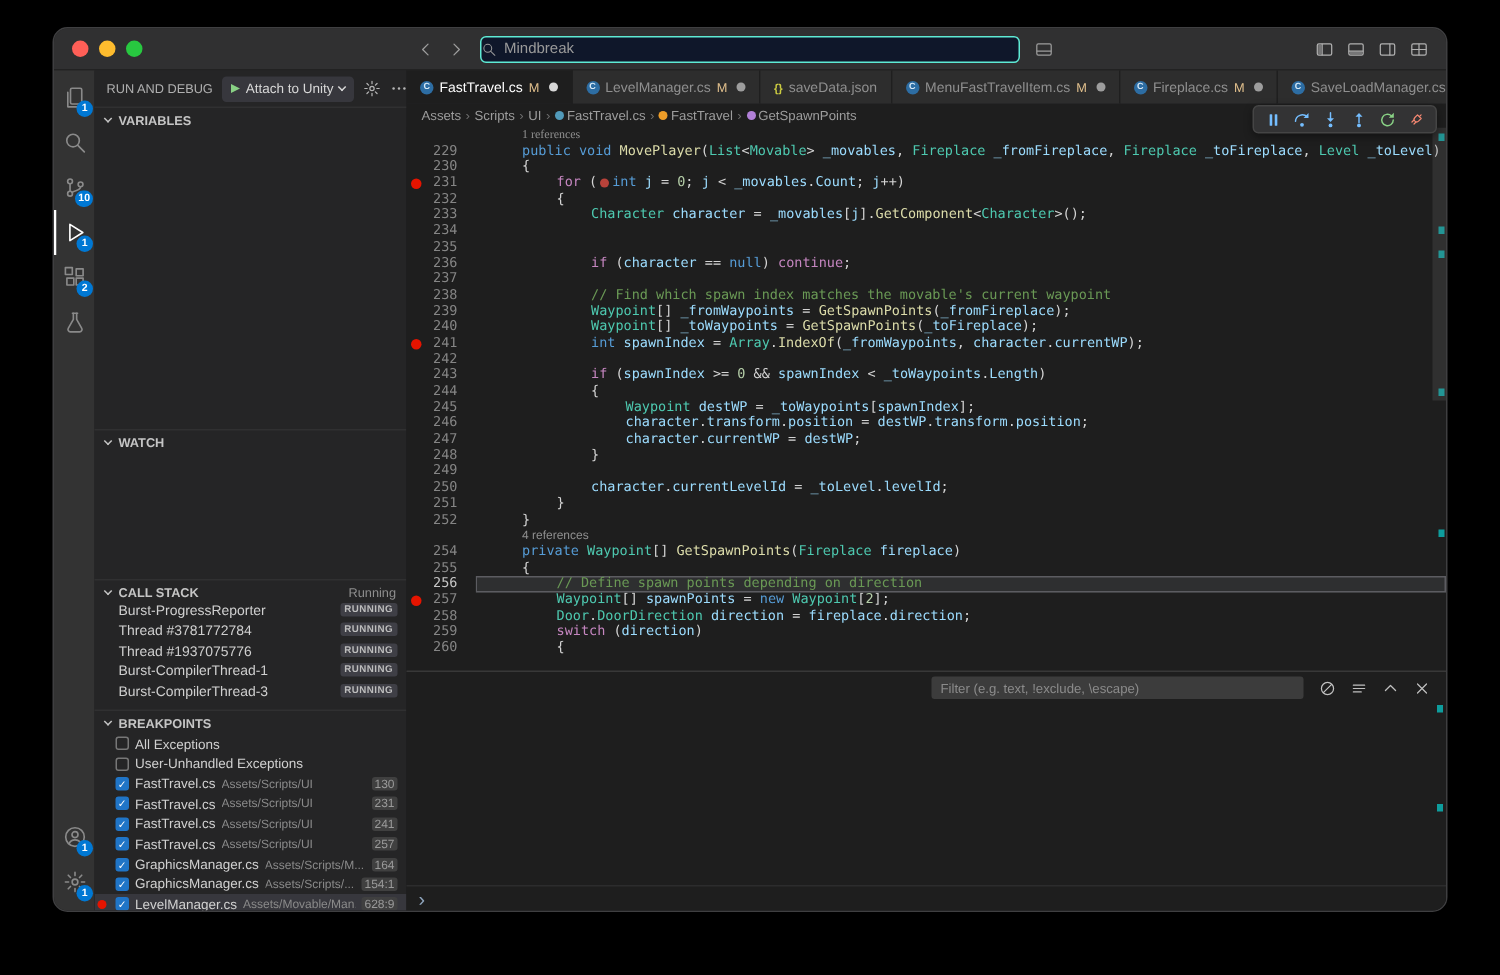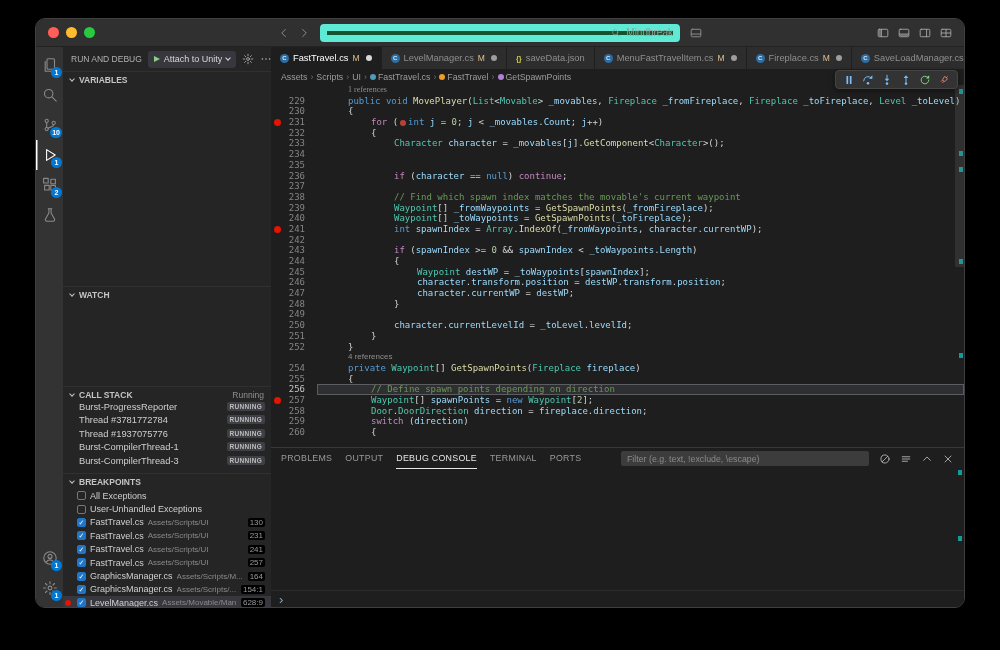--- a/index.html
+++ b/index.html
@@ -5,21 +5,21 @@
 *{margin:0;padding:0;box-sizing:border-box}
 html,body{width:1000px;height:650px;background:#000;overflow:hidden;font-family:"Liberation Sans",sans-serif}
 .window{position:absolute;left:35px;top:18px;width:930px;height:590px;background:#1e1e1e;border:1px solid #3f3f41;border-radius:10px;overflow:hidden;display:flex;flex-direction:column}
 
 .titlebar{height:28px;background:#303031;border-bottom:1px solid #222;display:flex;align-items:center;padding:0 12px;flex:none}
 .tl{display:flex;gap:7px;margin-right:8px}
 .tl span{width:11px;height:11px;border-radius:50%;display:block}
 .tl-close{background:#ff5f57}.tl-min{background:#febc2e}.tl-max{background:#28c840}
 .tspace{flex:1}
 .navbtn{color:#9d9d9d;display:flex;align-items:center;margin:0 4px}
-.searchbox{width:360px;height:18px;background:#14532d;border:7px solid #5eead4;border-radius:4px;display:flex;align-items:center;justify-content:flex-end;gap:5px;color:#9a9a9a;font-size:10px;margin:0 6px}
+.searchbox{width:360px;height:18px;background:#0f172a;border:1px solid #5eead4;border-radius:4px;display:flex;align-items:center;justify-content:flex-start;gap:5px;color:#9a9a9a;font-size:10px;margin:0 6px}
 .t-right{display:flex;gap:9px;color:#b0b0b0;align-items:center}
 .ic{display:inline-flex;align-items:center;justify-content:center}
 .ic svg{width:12px;height:12px;display:block}
 #search-ic svg{width:10px;height:10px}
 
 .main{flex:1;display:flex;min-height:0}
 .activitybar{width:27px;background:#333333;flex:none;display:flex;flex-direction:column;align-items:center;padding-top:3px}
 .ab-item{width:27px;height:30px;position:relative;display:flex;align-items:center;justify-content:center;color:#8a8a8a}
 .ab-item.active{color:#fff;box-shadow:inset 1.5px 0 0 #fff}
 .ab-item .ic svg{width:16px;height:16px}
@@ -41,21 +41,21 @@
 .cs-row{height:13.4px;display:flex;align-items:flex-start;gap:4px;padding:0 6px 0 16px}
 .cs-name{flex:1;white-space:nowrap;overflow:hidden;font-size:9.3px;color:#cfcfcf}
 .run-badge{background:#3f3f46;color:#bdbdbd;font-size:6.5px;font-weight:bold;padding:1px 3px;border-radius:2px;letter-spacing:.3px;flex:none}
 .bp-row{height:13.4px;display:flex;align-items:center;gap:4px;padding:0 6px;position:relative}
 .bp-row.selected{background:#37373d}
 .bp-hit{width:6px;height:6px;border-radius:50%;background:#e51400;position:absolute;left:2px}
 .cb{width:9px;height:9px;border:1px solid #777;border-radius:2px;flex:none;margin-left:8px;font-family:"DejaVu Sans",sans-serif}
 .cb.checked{background:#2075c7;border-color:#2075c7;color:#fff;font-size:7px;line-height:8px;text-align:center}
 .bp-name{color:#d0d0d0;font-size:9px;white-space:nowrap}
 .bp-path{color:#8a8a8a;font-size:8px;flex:1;white-space:nowrap;overflow:hidden}
-.bp-line{color:#9a9a9a;font-size:8px;background:#000000;padding:0 2px;border-radius:2px;flex:none}
+.bp-line{color:#9a9a9a;font-size:8px;background:#404040;padding:0 2px;border-radius:2px;flex:none}
 
 .editor-col{flex:1;display:flex;flex-direction:column;min-width:0;background:#1e1e1e}
 .tabbar{height:22px;background:#252526;display:flex;align-items:stretch;flex:none}
 #tabs{display:flex}
 .tab{display:flex;align-items:center;gap:4px;padding:0 9px;background:#2d2d2d;border-right:1px solid #1f1f1f;color:#8f8f8f;font-size:9.3px;white-space:nowrap}
 .tab.active{background:#1e1e1e;color:#fff}
 .fic.cs{background:#2d6da3;border-radius:50%;color:#d7e9f7;font-size:6px;width:9px;height:9px;line-height:9px;text-align:center;font-weight:bold}
 .fic.json{color:#cbcb41;font-size:7.5px;font-weight:bold}
 .git-m{color:#e2c08d;font-size:8.5px}
 .dirty{width:6px;height:6px;border-radius:50%;background:#9d9d9d;margin-left:2px}
@@ -554,27 +554,20 @@
             <i style="top:66px"></i>
             <i style="top:82px"></i>
             <i style="top:174px"></i>
             <i style="top:268px"></i>
         </div>
         <div class="scroll-thumb"></div>
       </div>
 
       <div class="panel">
         <div class="panel-head">
-          <div id="panel-tabs">
-              <div class="ptab">PROBLEMS</div>
-              <div class="ptab">OUTPUT</div>
-              <div class="ptab active">DEBUG CONSOLE</div>
-              <div class="ptab">TERMINAL</div>
-              <div class="ptab">PORTS</div>
-            </div>
           <input class="pfilter" placeholder="Filter (e.g. text, !exclude, \escape)" style="">
           <div class="picons" id="panel-icons">
               <span class="ic">
                 <svg viewBox="0 0 16 16" fill="none" stroke="currentColor" stroke-width="1.1" stroke-linecap="round" stroke-linejoin="round">
                   <circle cx="8" cy="8" r="5.4"></circle>
                   <path d="M4.3 11.7L11.7 4.3"></path>
                 </svg>
               </span>
               <span class="ic">
                 <svg viewBox="0 0 16 16" fill="none" stroke="currentColor" stroke-width="1.1" stroke-linecap="round" stroke-linejoin="round">

